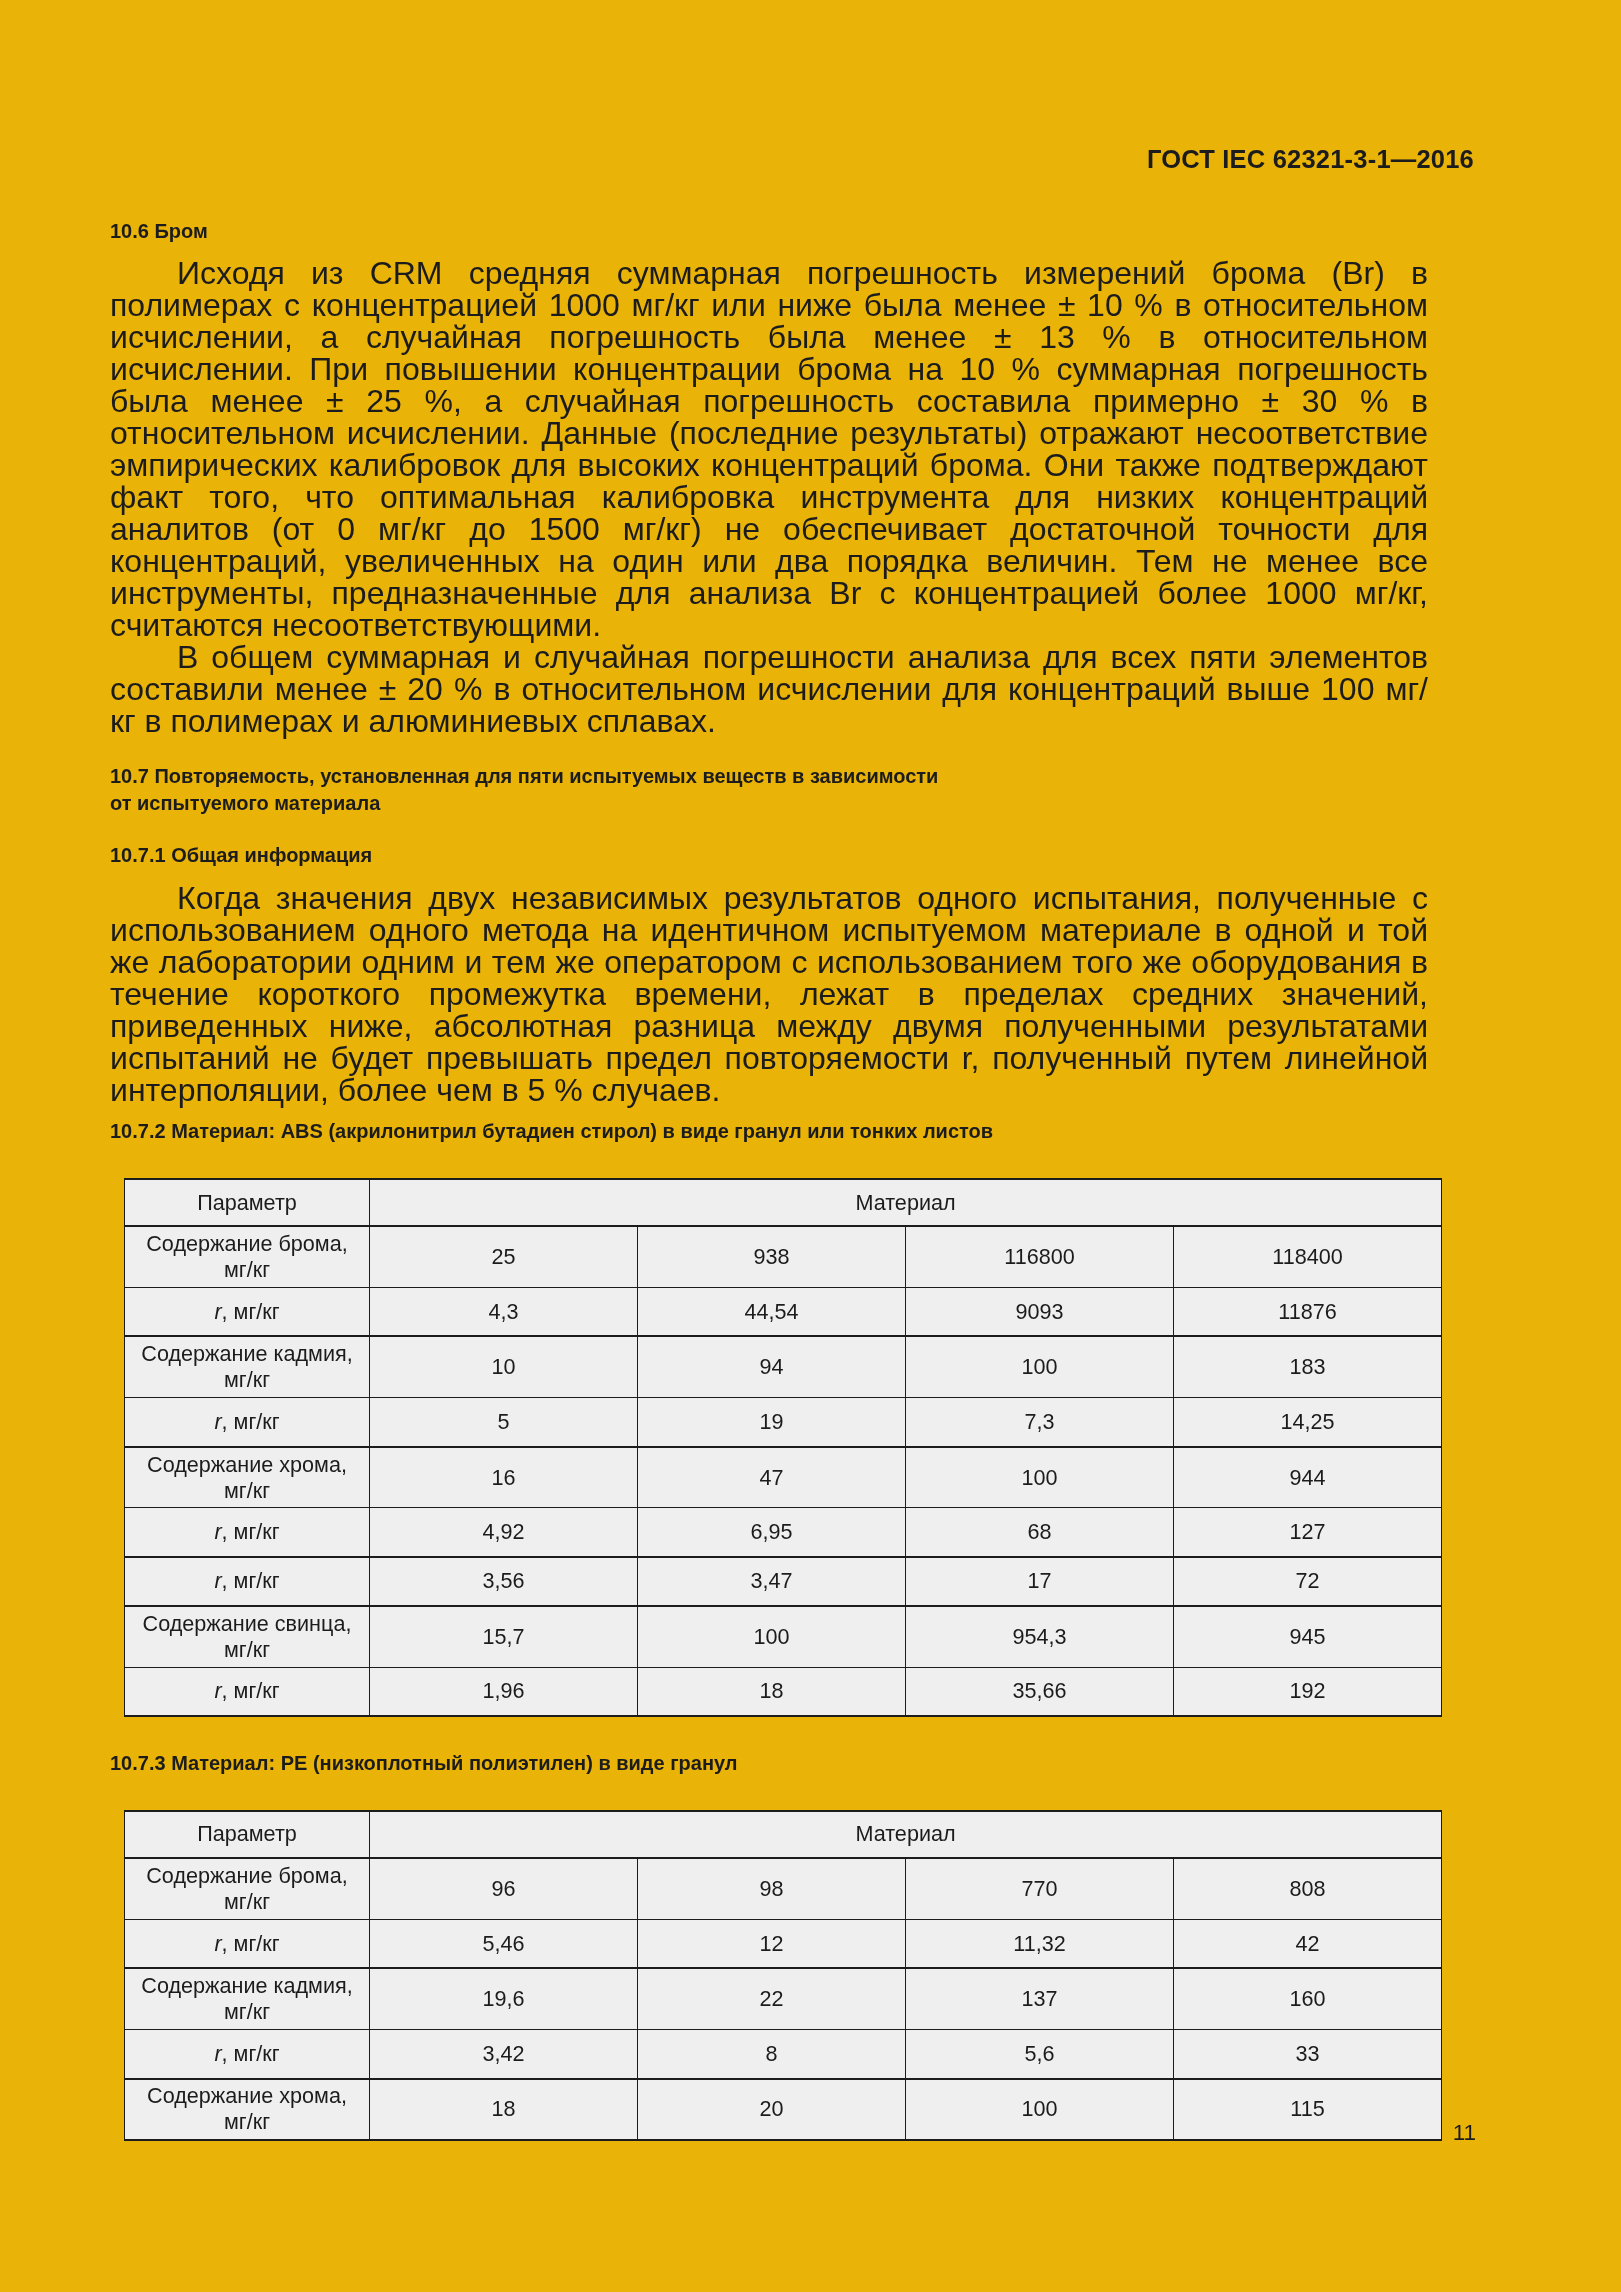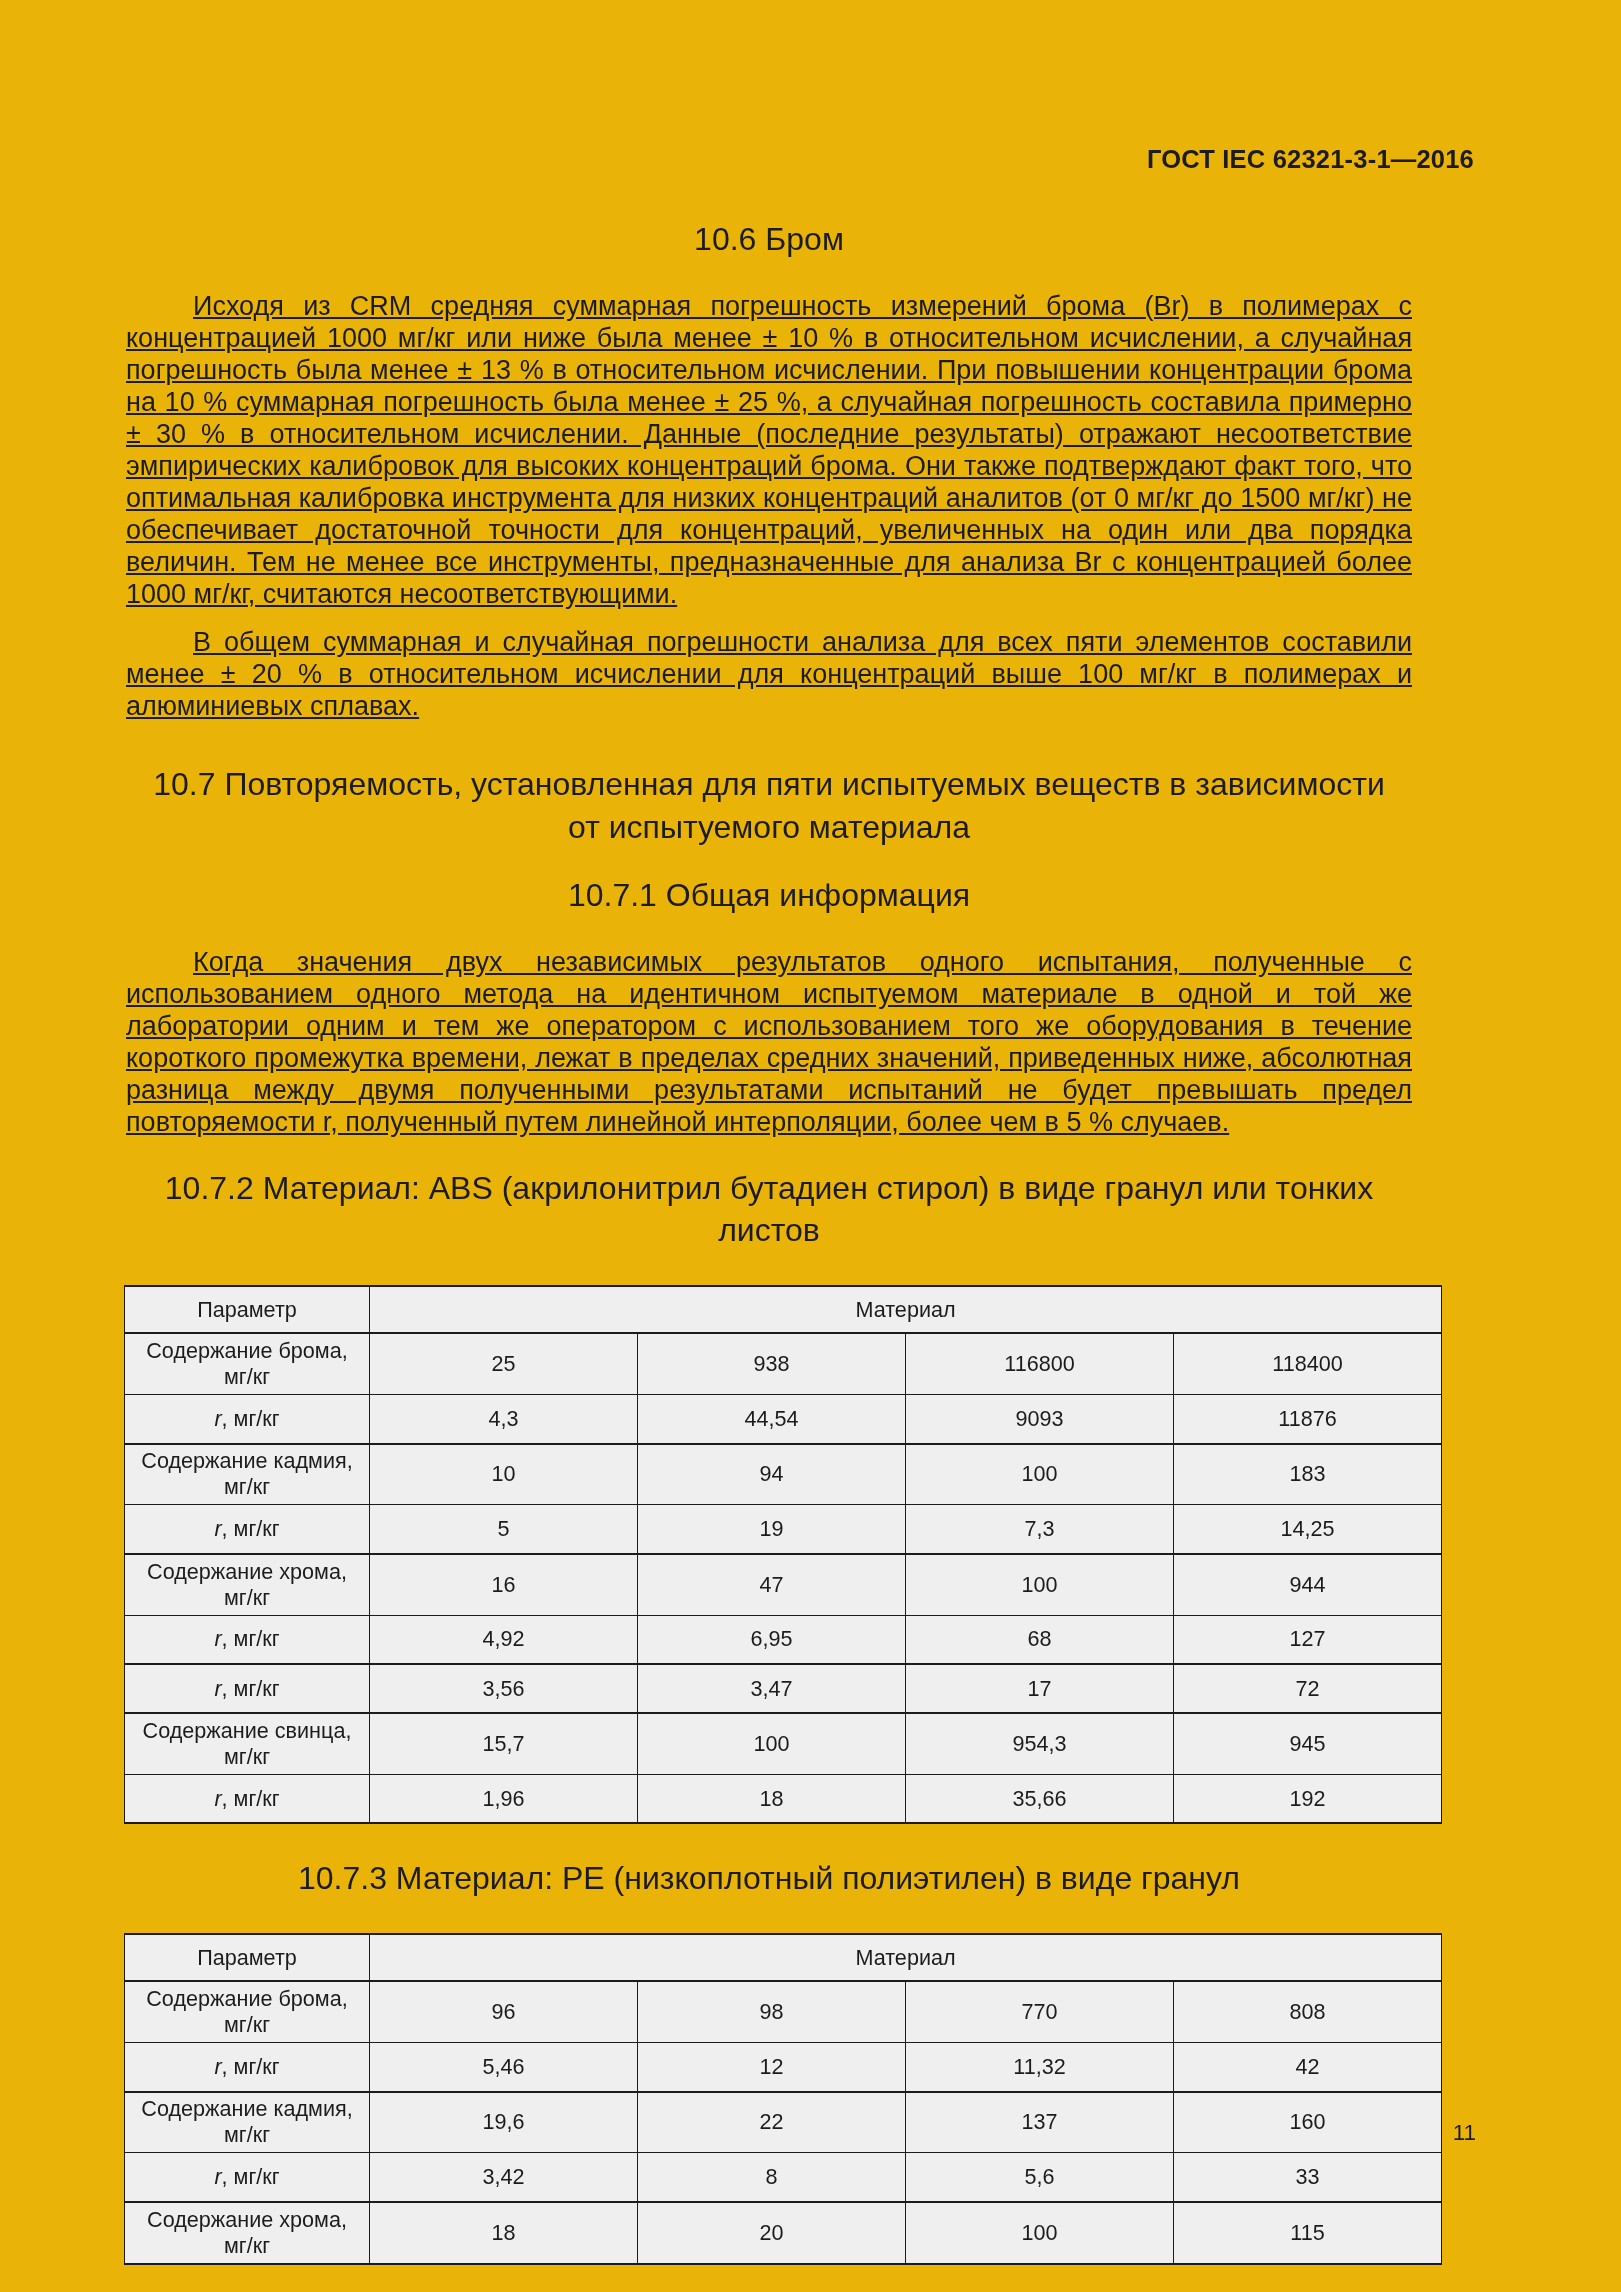--- a/index.html
+++ b/index.html
@@ -37,39 +37,37 @@
 
   
   .content {
     position: absolute;
     left: 110px;
     top: 218px;
     width: 1318px;
   }
 
   h3.sec {
-    font-size: 32px;
-    font-weight: normal;
+    font-size: 20px;
+    font-weight: bold;
     margin: 0 0 0 0;
     padding: 0;
     line-height: 1.34;
-    text-align: center;
   }
   .sec-indent { margin-left: 67px; }
 
   p.para {
-    font-size: 27px;
+    font-size: 32px;
     line-height: 32px;
-    margin: 16px;
+    margin: 0;
     padding: 0;
     text-align: justify;
     text-justify: inter-word;
     text-indent: 67px;
     hyphens: manual;
-    text-decoration: underline;
   }
 
   .gap-sm { height: 12.7px; }
   .gap-md { height: 25.5px; }
   .gap-lg { height: 33px; }
 
   
   table.gost {
     border-collapse: collapse;
     width: 1318px;

